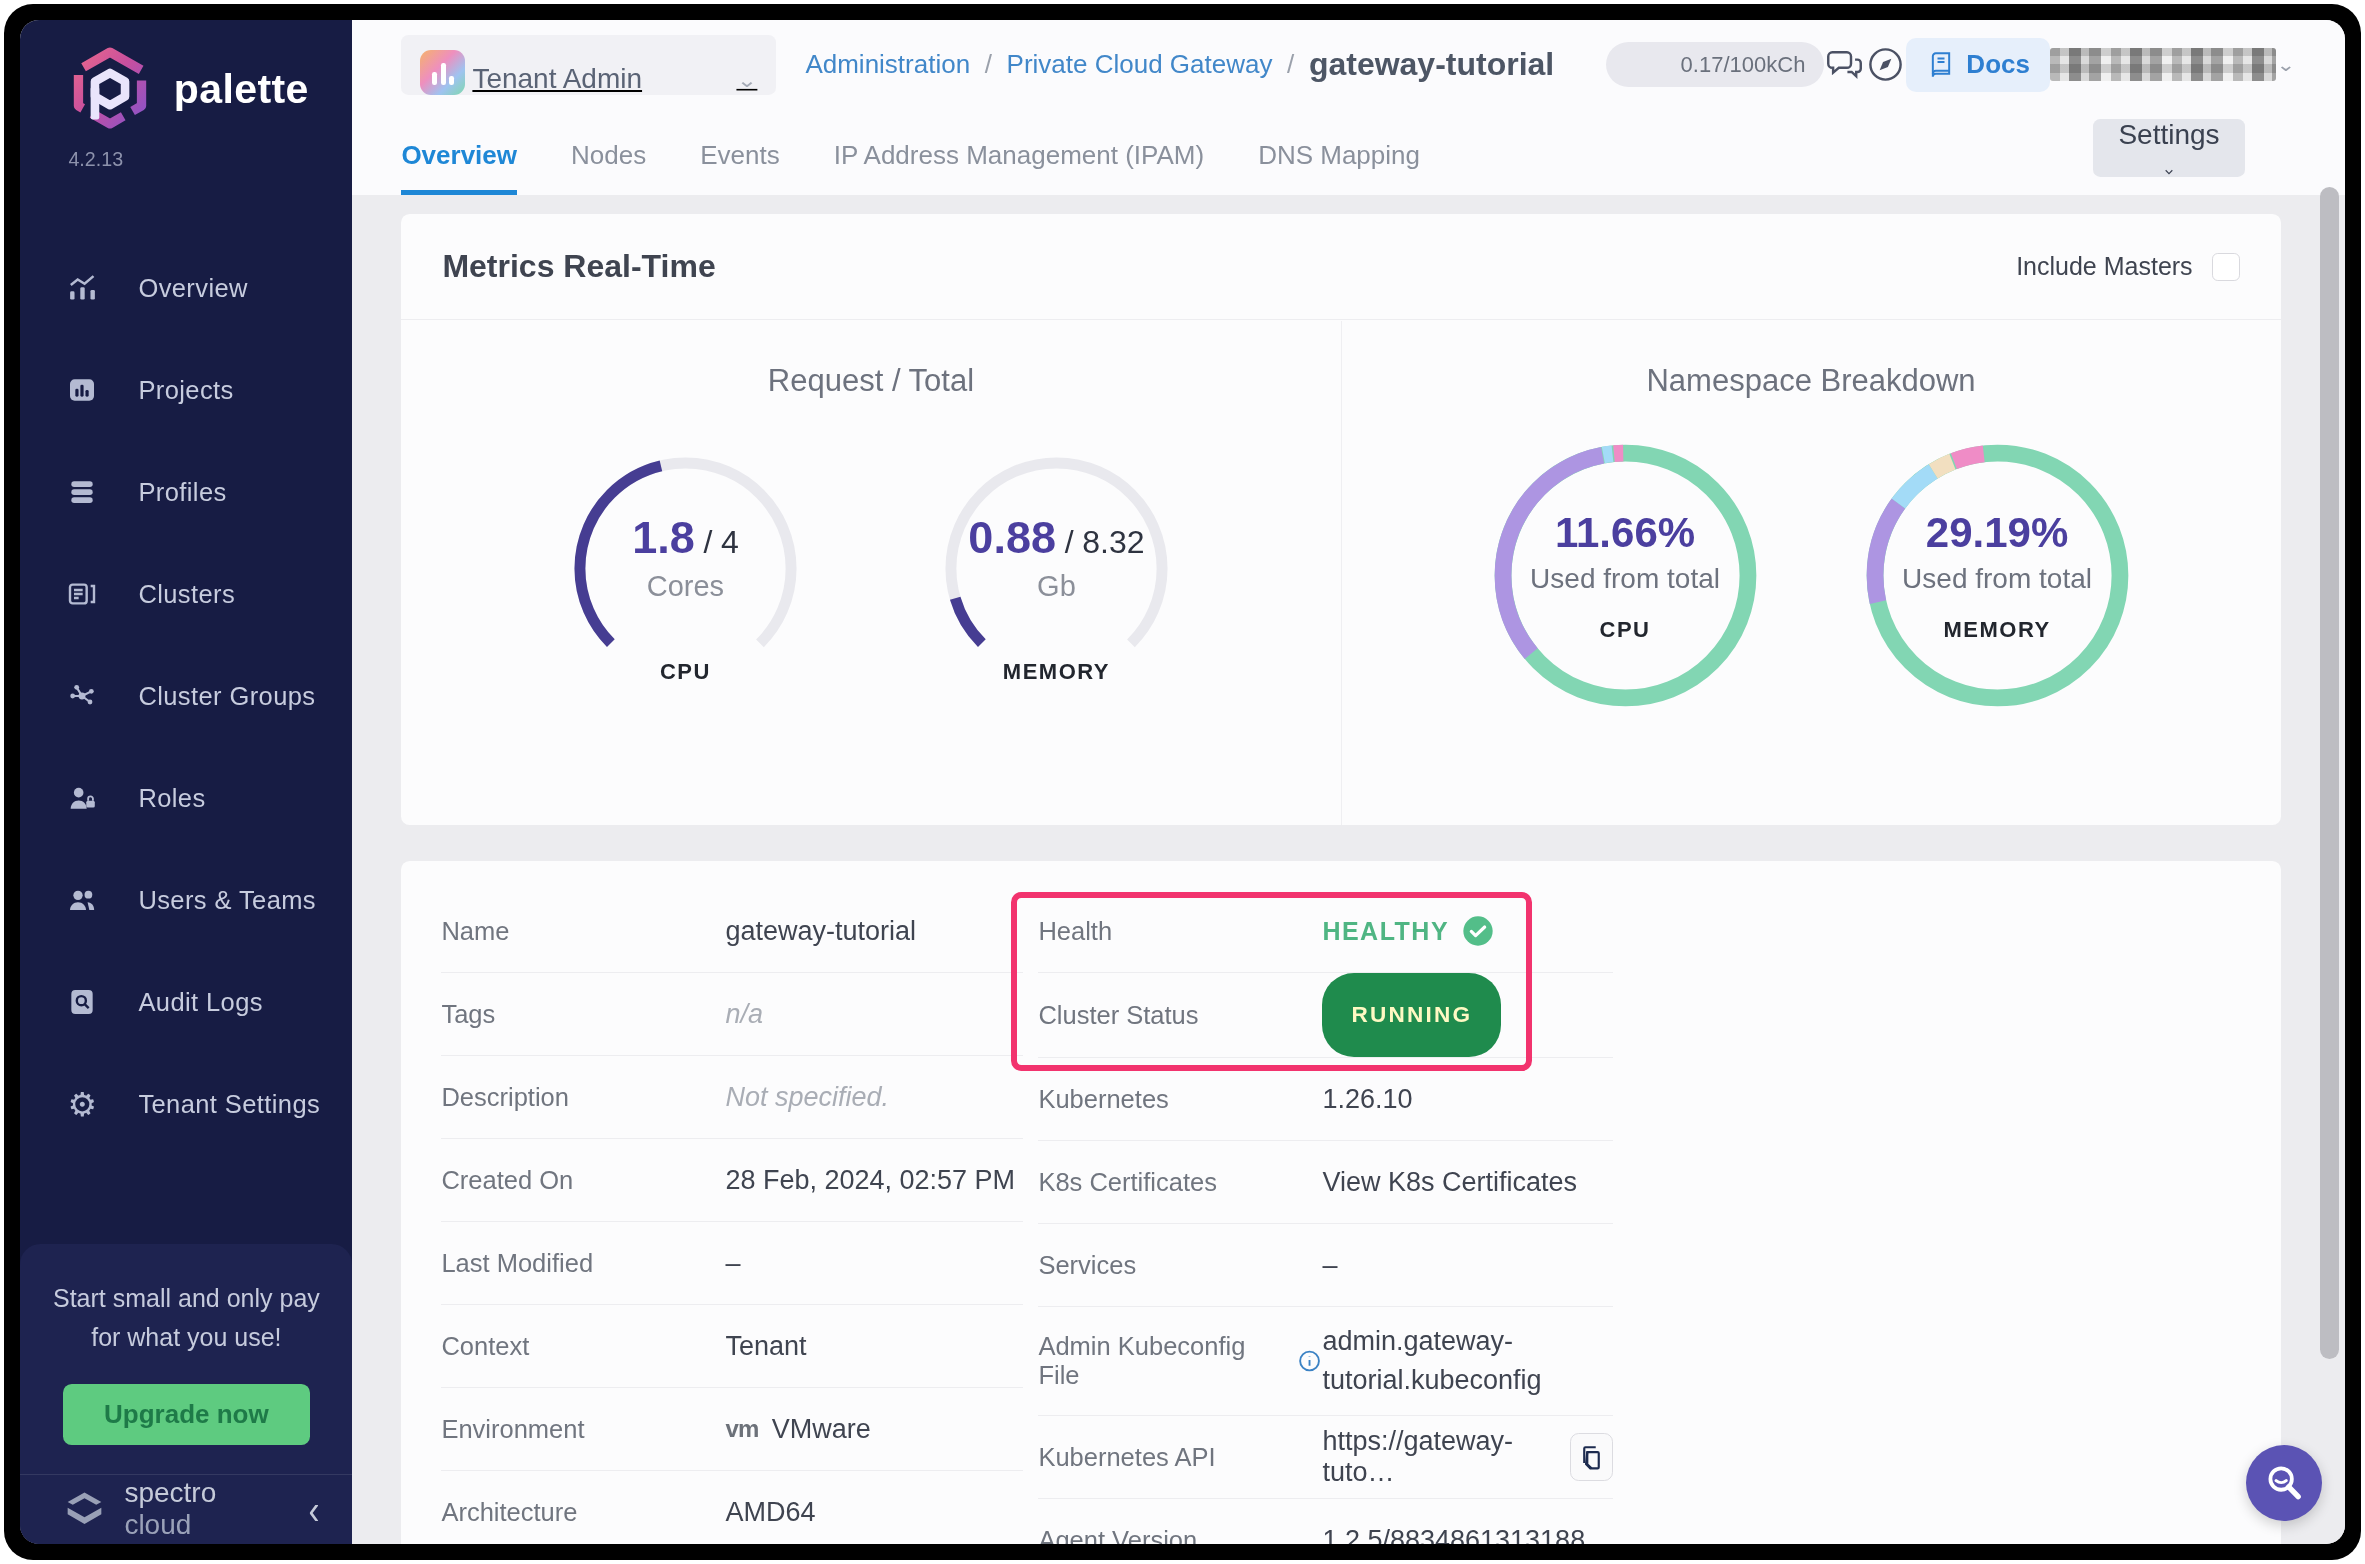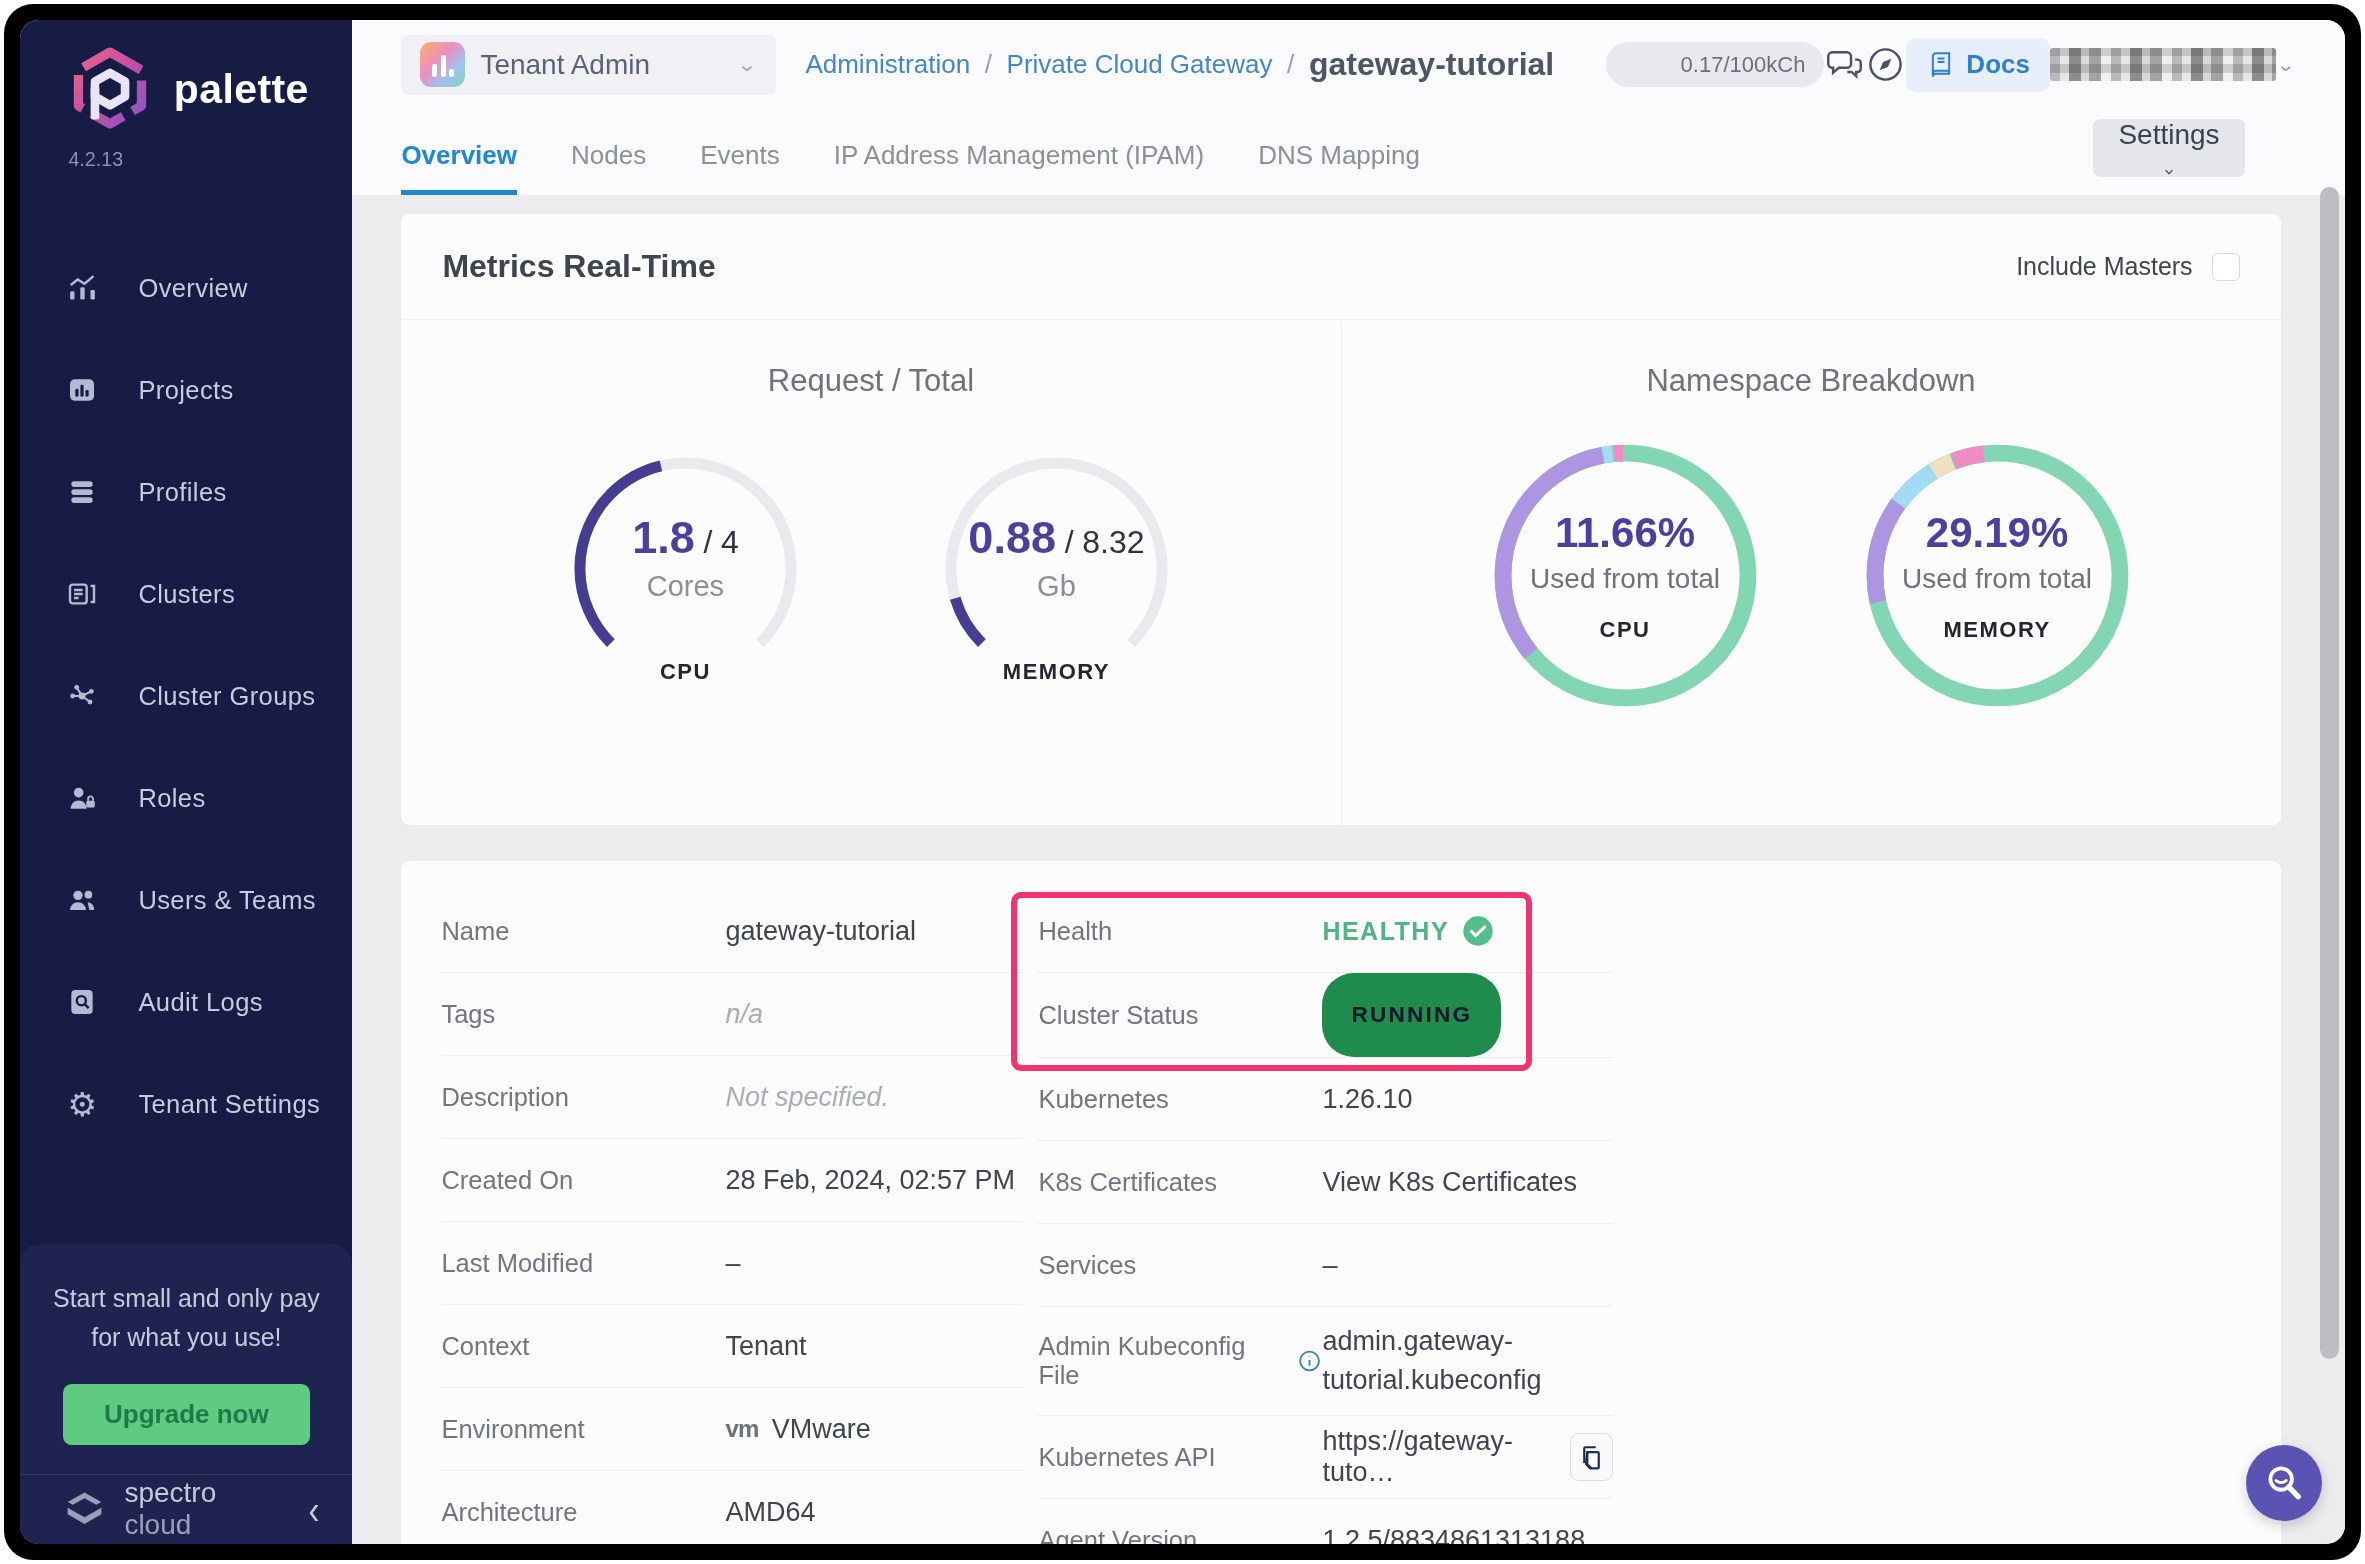--- a/index.html
+++ b/index.html
@@ -21,21 +21,21 @@
   .promo-line { color:#c6cbdd; font-size:25px; line-height:1.55; }
   .upgrade-btn { margin-top:28px; display:inline-block; background:#5ecb80; color:#1e7a48; font-size:26px; font-weight:600; padding:14.6px 41px; border:none; border-radius:8.7px; cursor:pointer; font-family:inherit; }
   .side-footer { height:70px; border-top:1.5px solid rgba(255,255,255,.10); display:flex; align-items:center; padding:0 33px 0 44px; gap:19px; }
   .side-footer .spectro-name { font-size:28px; color:#c5cad9; }
   .side-footer .spectro-name .lite { color:#9aa1b8; }
   .collapse-chevron { margin-left:auto; color:#c5cad9; font-size:33px; line-height:1; cursor:pointer; transform:scaleY(1.25); }
 
   
   .main { position:absolute; left:332px; right:0; top:0; bottom:0; }
   .topbar { position:absolute; left:0; right:0; top:0; height:175px; background:#fbfbfd; }
-  .scope-pill { position:absolute; left:49px; top:14.6px; width:375px; height:60px; background:#f1f1f5; border-radius:7.3px; display:flex; align-items:center; padding:0 19px; gap:15px; cursor:pointer; }
+  .scope-pill { position:absolute; left:49px; top:14.6px; width:375px; height:60px; background:#f1f1f5; border-radius:7.3px; display:flex; align-items:flex-end; padding:0 19px; gap:7px; cursor:pointer;text-decoration:underline; }
   .scope-icon { width:45px; height:45px; border-radius:11px; background:linear-gradient(135deg,#f5b26b 0%,#ee8fbe 40%,#9fc3f0 70%,#7fd8ae 100%); position:relative; }
   .scope-icon span { position:absolute; bottom:10.2px; background:#fff; width:5.1px; border-radius:2.2px; }
   .scope-icon span:nth-child(1){ left:11.6px; height:13px; }
   .scope-icon span:nth-child(2){ left:20.4px; height:22px; }
   .scope-icon span:nth-child(3){ left:29px; height:8.7px; }
   .scope-label { color:#5a6375; font-size:28px; }
   .scope-chevron { margin-left:auto; color:#a4aab6; font-size:25px; transform:scaleY(.8); }
   .breadcrumb { position:absolute; left:453px; top:0; height:89px; display:flex; align-items:center; gap:14.6px; }
   .bc-link { color:#4187c9; font-size:26px; cursor:pointer; }
   .bc-sep { color:#9aa0ab; font-size:26px; }
@@ -90,21 +90,21 @@
   .card.details { top:666px; height:728px; }
   .col { position:absolute; top:29px; }
   .col.left { left:40px; width:582px; }
   .col.right { left:637px; width:575px; }
   .row { display:flex; align-items:center; min-height:83px; border-bottom:1.5px solid #ededf0; }
   .row .lbl { width:284px; flex:0 0 284px; font-size:25.5px; color:#70757f; display:flex; align-items:center; gap:13px; }
   .row .val { font-size:27px; color:#3f4450; display:flex; align-items:center; gap:13px; }
   .val.muted { color:#a9adb5; font-style:italic; }
   .vm-glyph { font-weight:800; font-size:24px; color:#6c7179; letter-spacing:-0.7px; }
   .healthy-text { color:#4fb583; font-weight:700; letter-spacing:1.5px; font-size:25px; }
-  .running-pill { background:#1f8b4d; color:#0f172a; font-weight:700; letter-spacing:2.2px; font-size:22.6px; padding:29px 29px; border-radius:32px; }
+  .running-pill { background:#1f8b4d; color:#fef9c3; font-weight:700; letter-spacing:2.2px; font-size:22.6px; padding:29px 29px; border-radius:32px; }
   .link { color:#2e7fd1; cursor:pointer; text-decoration:none; }
   .kubeconfig-link { display:inline-block; width:269px; overflow-wrap:break-word; line-height:1.45; }
   .copy-btn { width:48px; height:48px; background:#fafafb; border:1.5px solid #dcdce1; border-radius:8.7px; display:flex; align-items:center; justify-content:center; cursor:pointer; margin-left:10.2px; }
   .row.tall { min-height:109px; }
   .pink-box { position:absolute; left:610px; top:31px; width:521px; height:179px; border:6.6px solid #f2336e; border-radius:10.2px; pointer-events:none; z-index:3; }
 
   .scroll-thumb { position:absolute; right:5.8px; top:167px; width:19px; height:1172px; background:#bdbdc2; border-radius:9.5px; cursor:pointer; }
   .fab { position:absolute; right:23px; bottom:23px; width:76px; height:76px; border-radius:50%; background:#5b53b4; border:none; display:flex; align-items:center; justify-content:center; cursor:pointer; box-shadow:0 4.4px 13px rgba(0,0,0,.18); }
 </style>
 </head>

